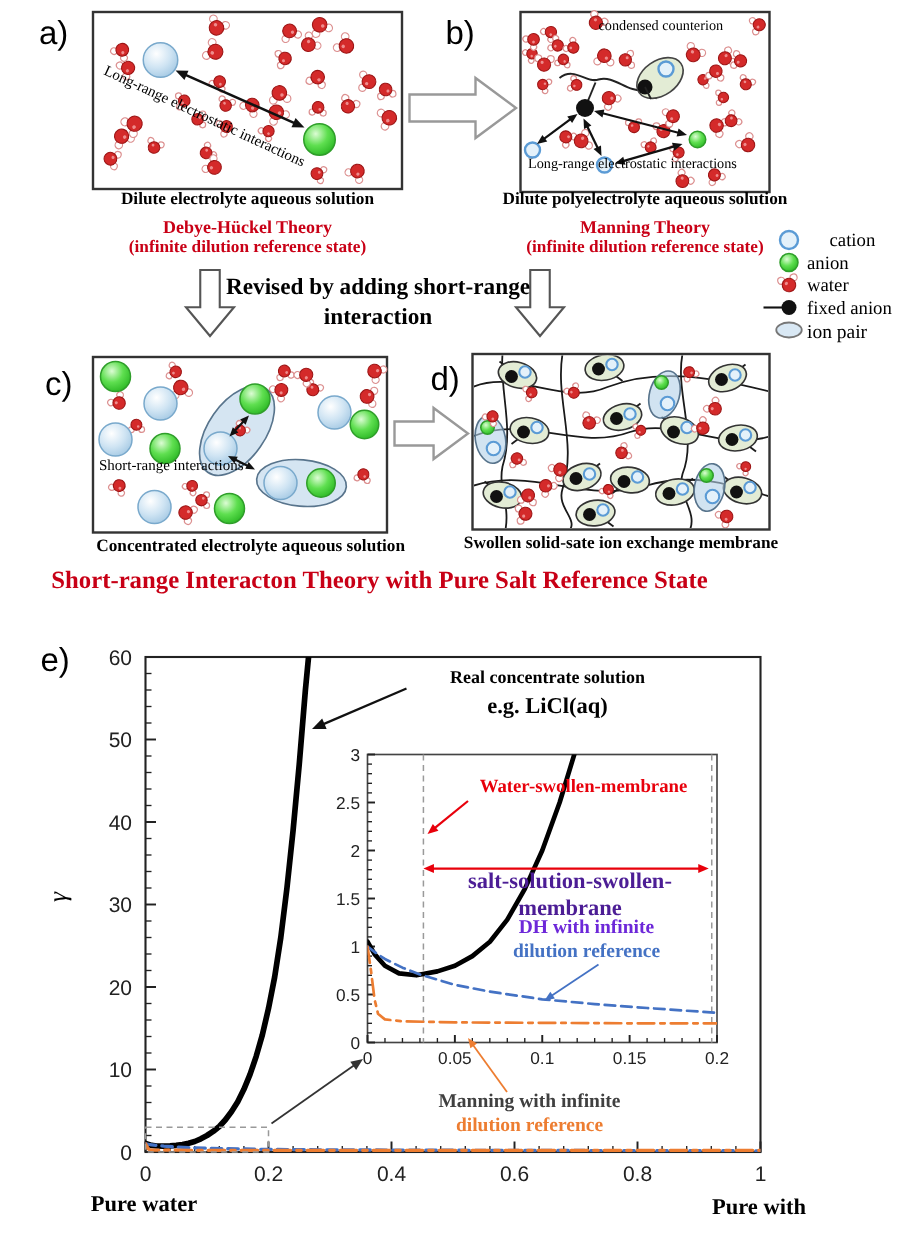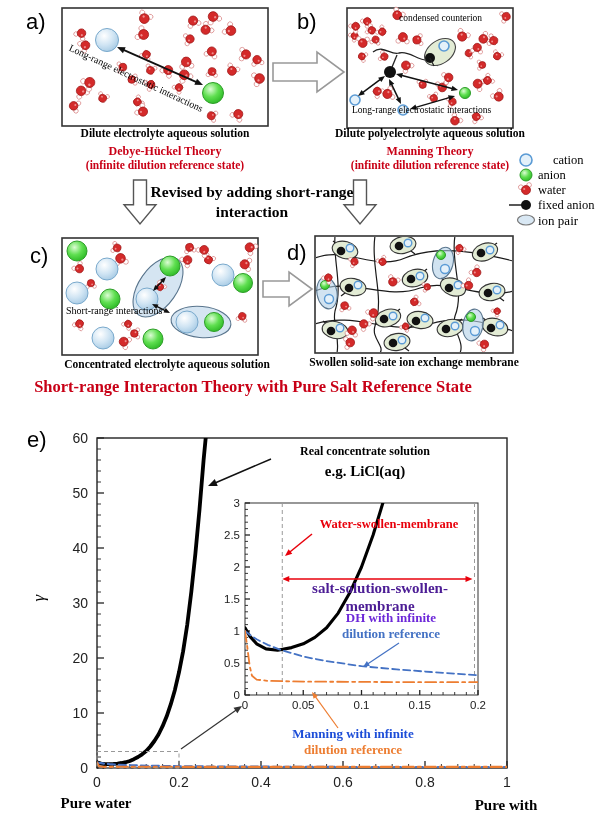--- a/index.html
+++ b/index.html
@@ -971,15 +971,15 @@
   <div class="t b c" style="left:252px;top:444px;width:226px;font-size:12px;">Real concentrate solution</div>
   <div class="t b c" style="left:252px;top:463px;width:226px;font-size:15px;">e.g. LiCl(aq)</div>
   <div class="t b c" style="left:46px;top:795px;width:100px;font-size:15px;">Pure water</div>
   <div class="t c" style="left:190px;top:846px;width:222px;font-size:10px;"><span style="font-style:italic;">x</span><span>(salt or polyelectrolyte)</span></div>
   <div class="t b c" style="left:460px;top:797px;width:92px;font-size:15px;">Pure with</div>
 
   <div class="t b c" style="left:296px;top:517px;width:186px;font-size:12.5px;color:#e8000b;">Water-swollen-membrane</div>
   <div class="t b c" style="left:280px;top:580px;width:200px;font-size:15px;color:#4c1d95;">salt-solution-swollen-membrane</div>
   <div class="t b c" style="left:320px;top:610px;width:142px;font-size:13px;color:#6d28d9;">DH with infinite</div>
   <div class="t b c" style="left:320px;top:626px;width:142px;font-size:13px;color:#4472c4;">dilution reference</div>
-  <div class="t b c" style="left:283px;top:726px;width:140px;font-size:13px;color:#1d4ed8;">Manning with infinite</div>
+  <div class="t b c" style="left:283px;top:726px;width:140px;font-size:13px;color:#404040;">Manning with infinite</div>
   <div class="t b c" style="left:283px;top:742px;width:140px;font-size:13px;color:#ed7d31;">dilution reference</div>
 </div>
 
 </body></html>

